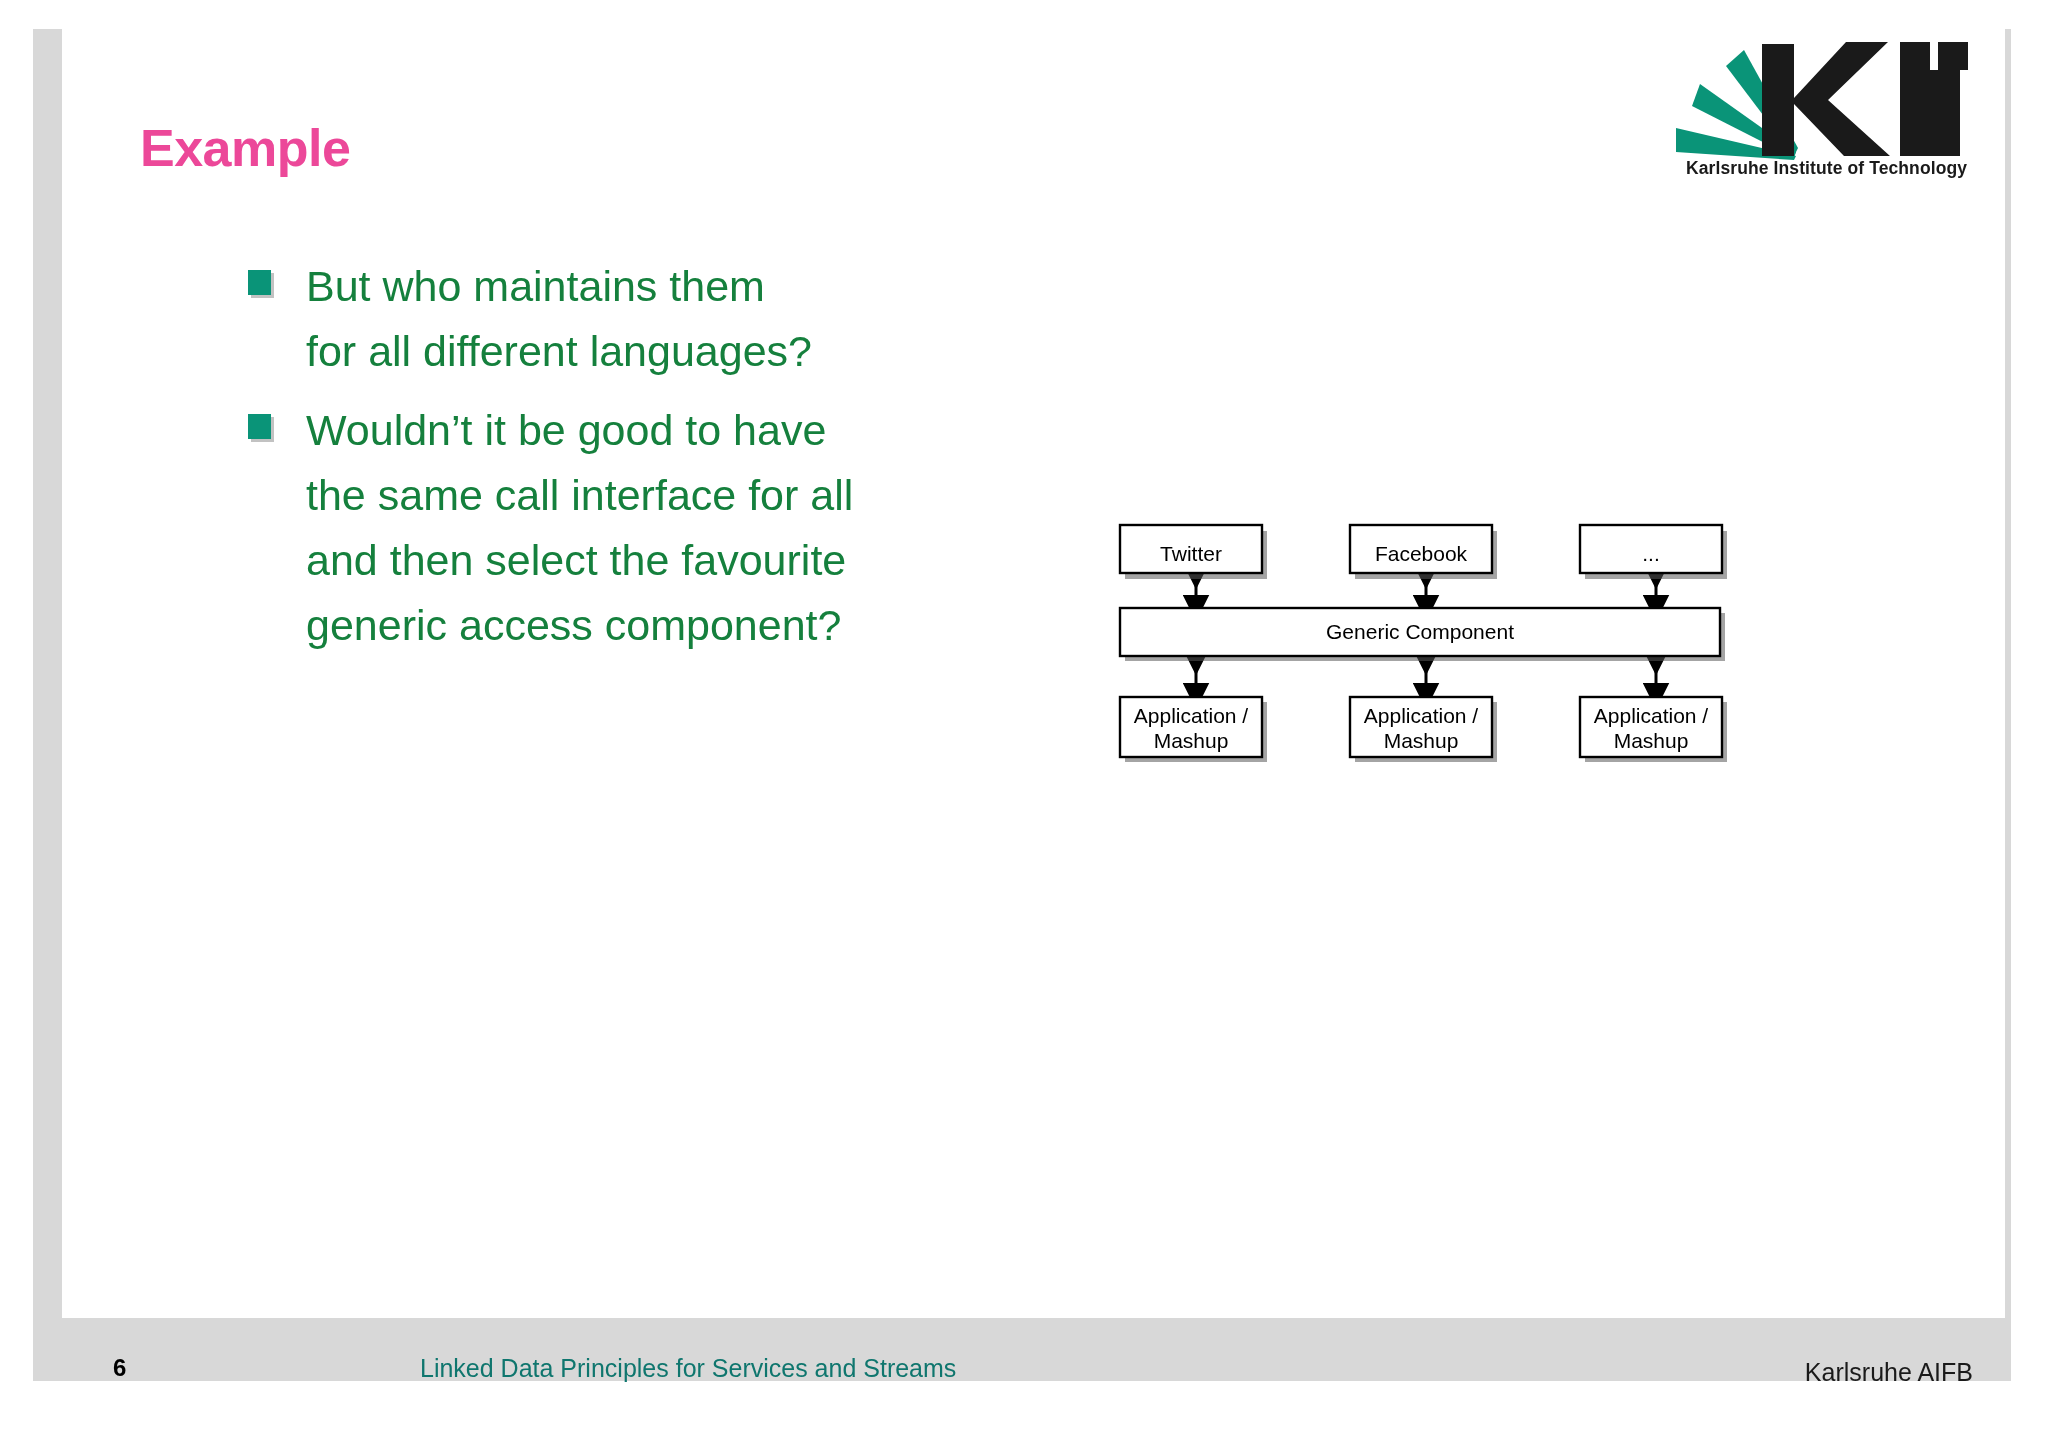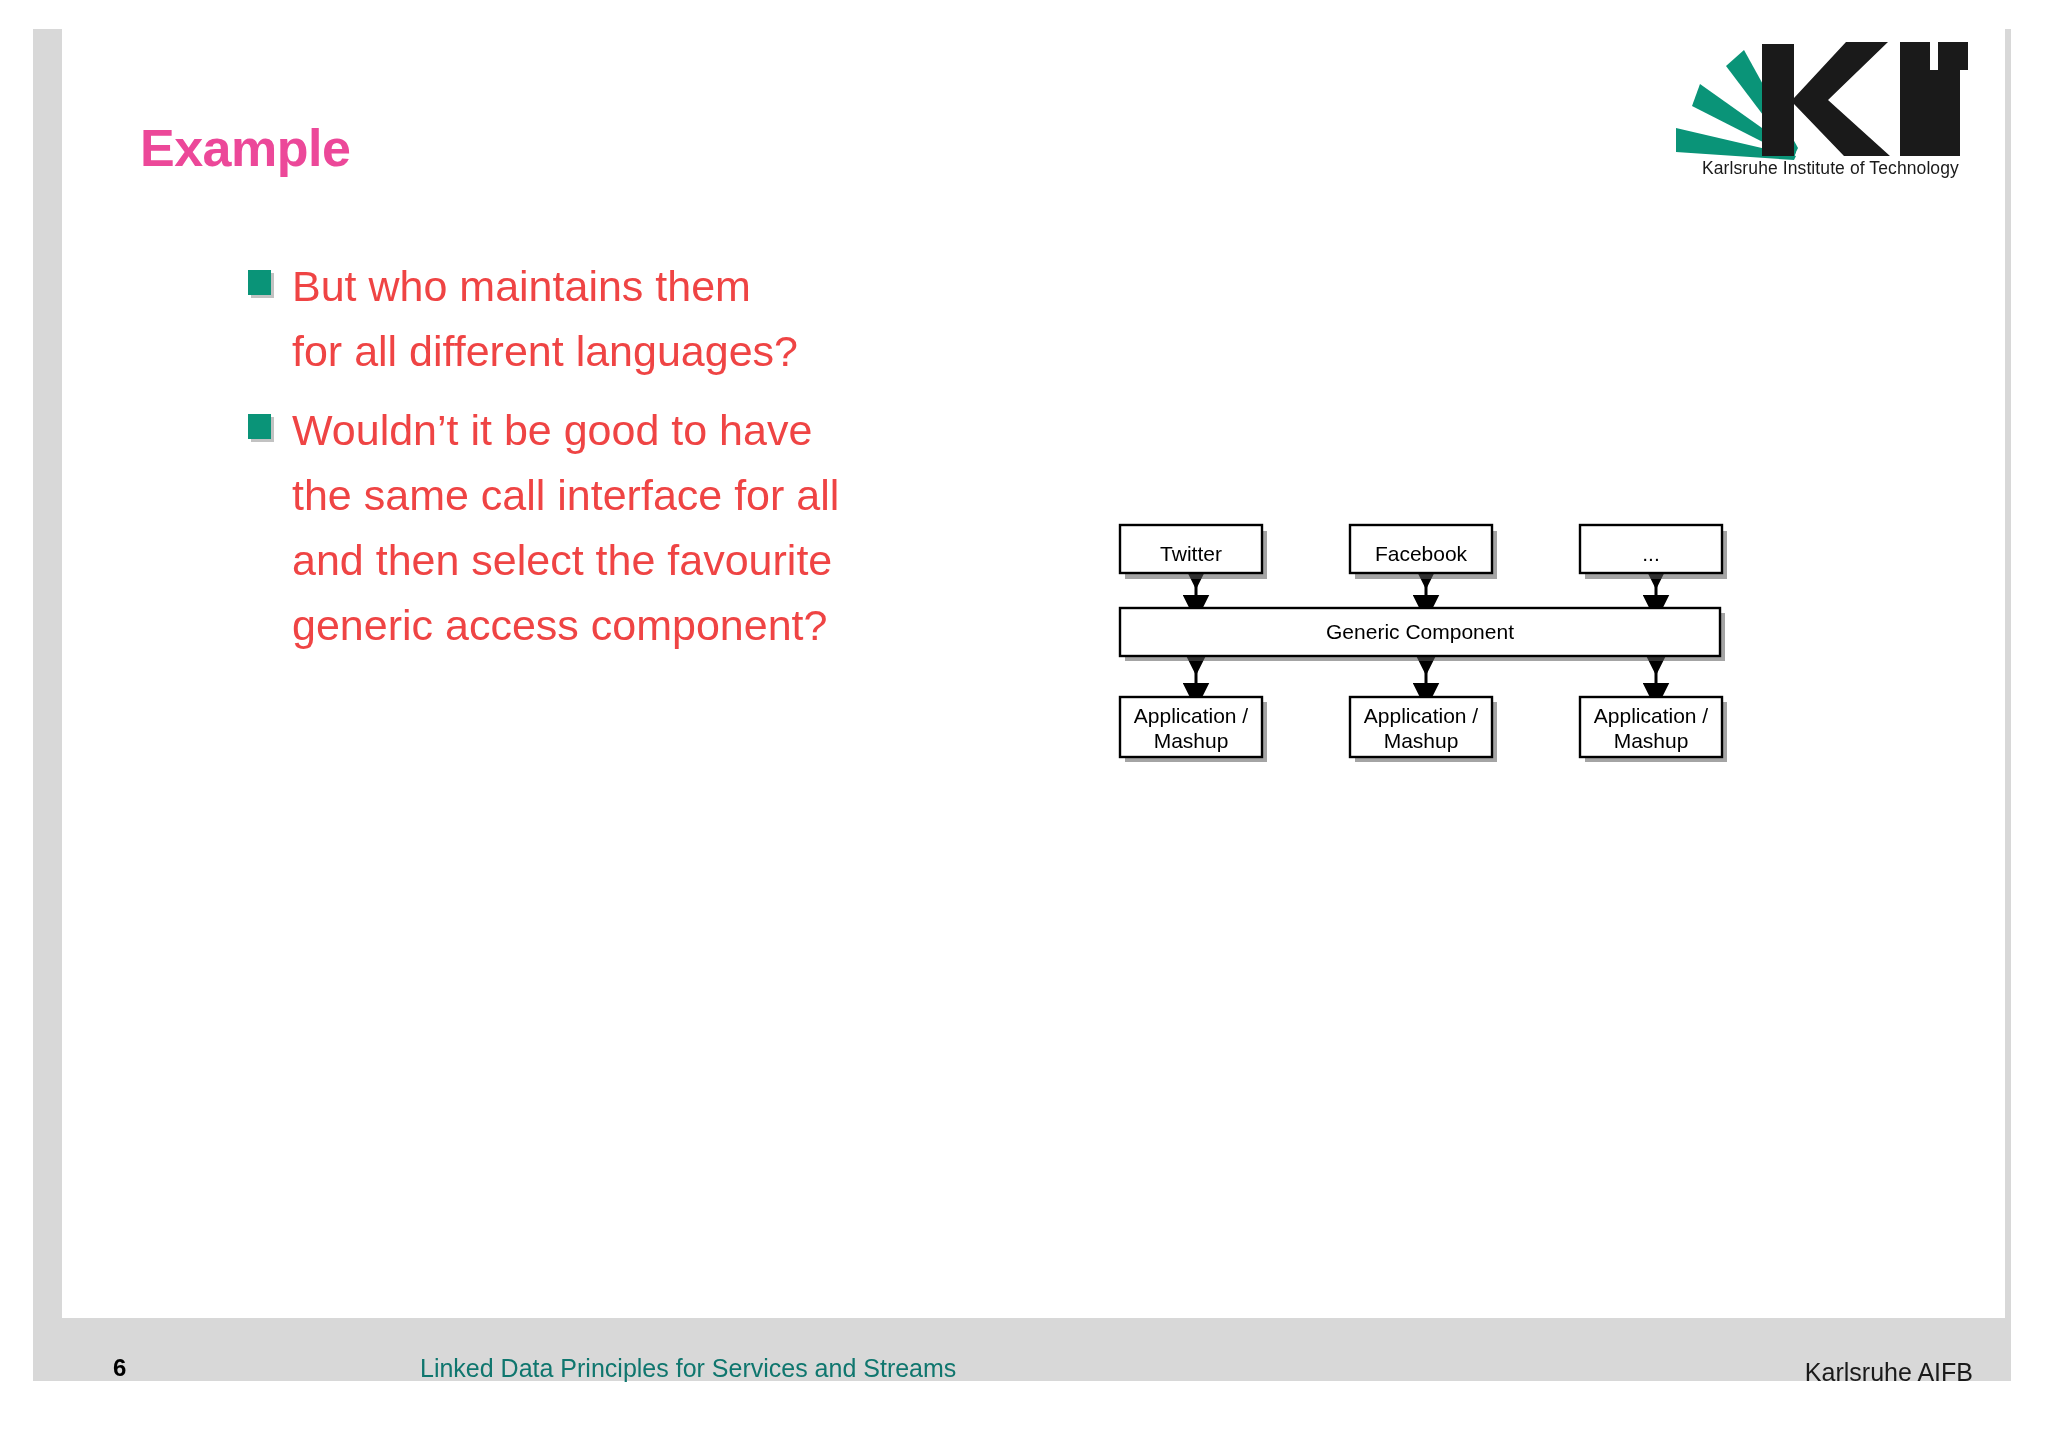--- a/index.html
+++ b/index.html
@@ -64,25 +64,24 @@
   #kit-logo {
     position: absolute;
     left: 1668px; top: 34px;
     width: 300px; height: 135px;
   }
   #kit-logo svg { display: block; }
   .kit-tagline {
     position: absolute;
     left: 1686px; top: 158px;
     font-size: 17.5px;
-    font-weight: normal;
+    font-weight: bold;
     color: #1a1a1a;
     letter-spacing: 0.1px;
     white-space: nowrap;
-    margin-left: 16px;
   }
 
   
   #bullets {
     position: absolute;
     left: 140px; top: 254px;
     width: 800px;
   }
   .bullet-row {
     position: relative;
@@ -113,24 +112,24 @@
   .lvl2 {
     margin-left: 108px;
     margin-bottom: 14px;
   }
   .lvl2 .b-marker {
     left: 0px; top: 16px;
     width: 23px; height: 25px;
   }
   .lvl2 .b-text {
     display: block;
-    margin-left: 44px;
+    margin-left: 58px;
     font-size: 43px;
     line-height: 65px;
-    color: #ef4444;
+    color: #15803d;
     white-space: pre-line;
   }
 
   
   #diagram {
     position: absolute;
     left: 1116px; top: 522px;
     width: 845px; height: 280px;
   }
   #diagram svg { display: block; }

